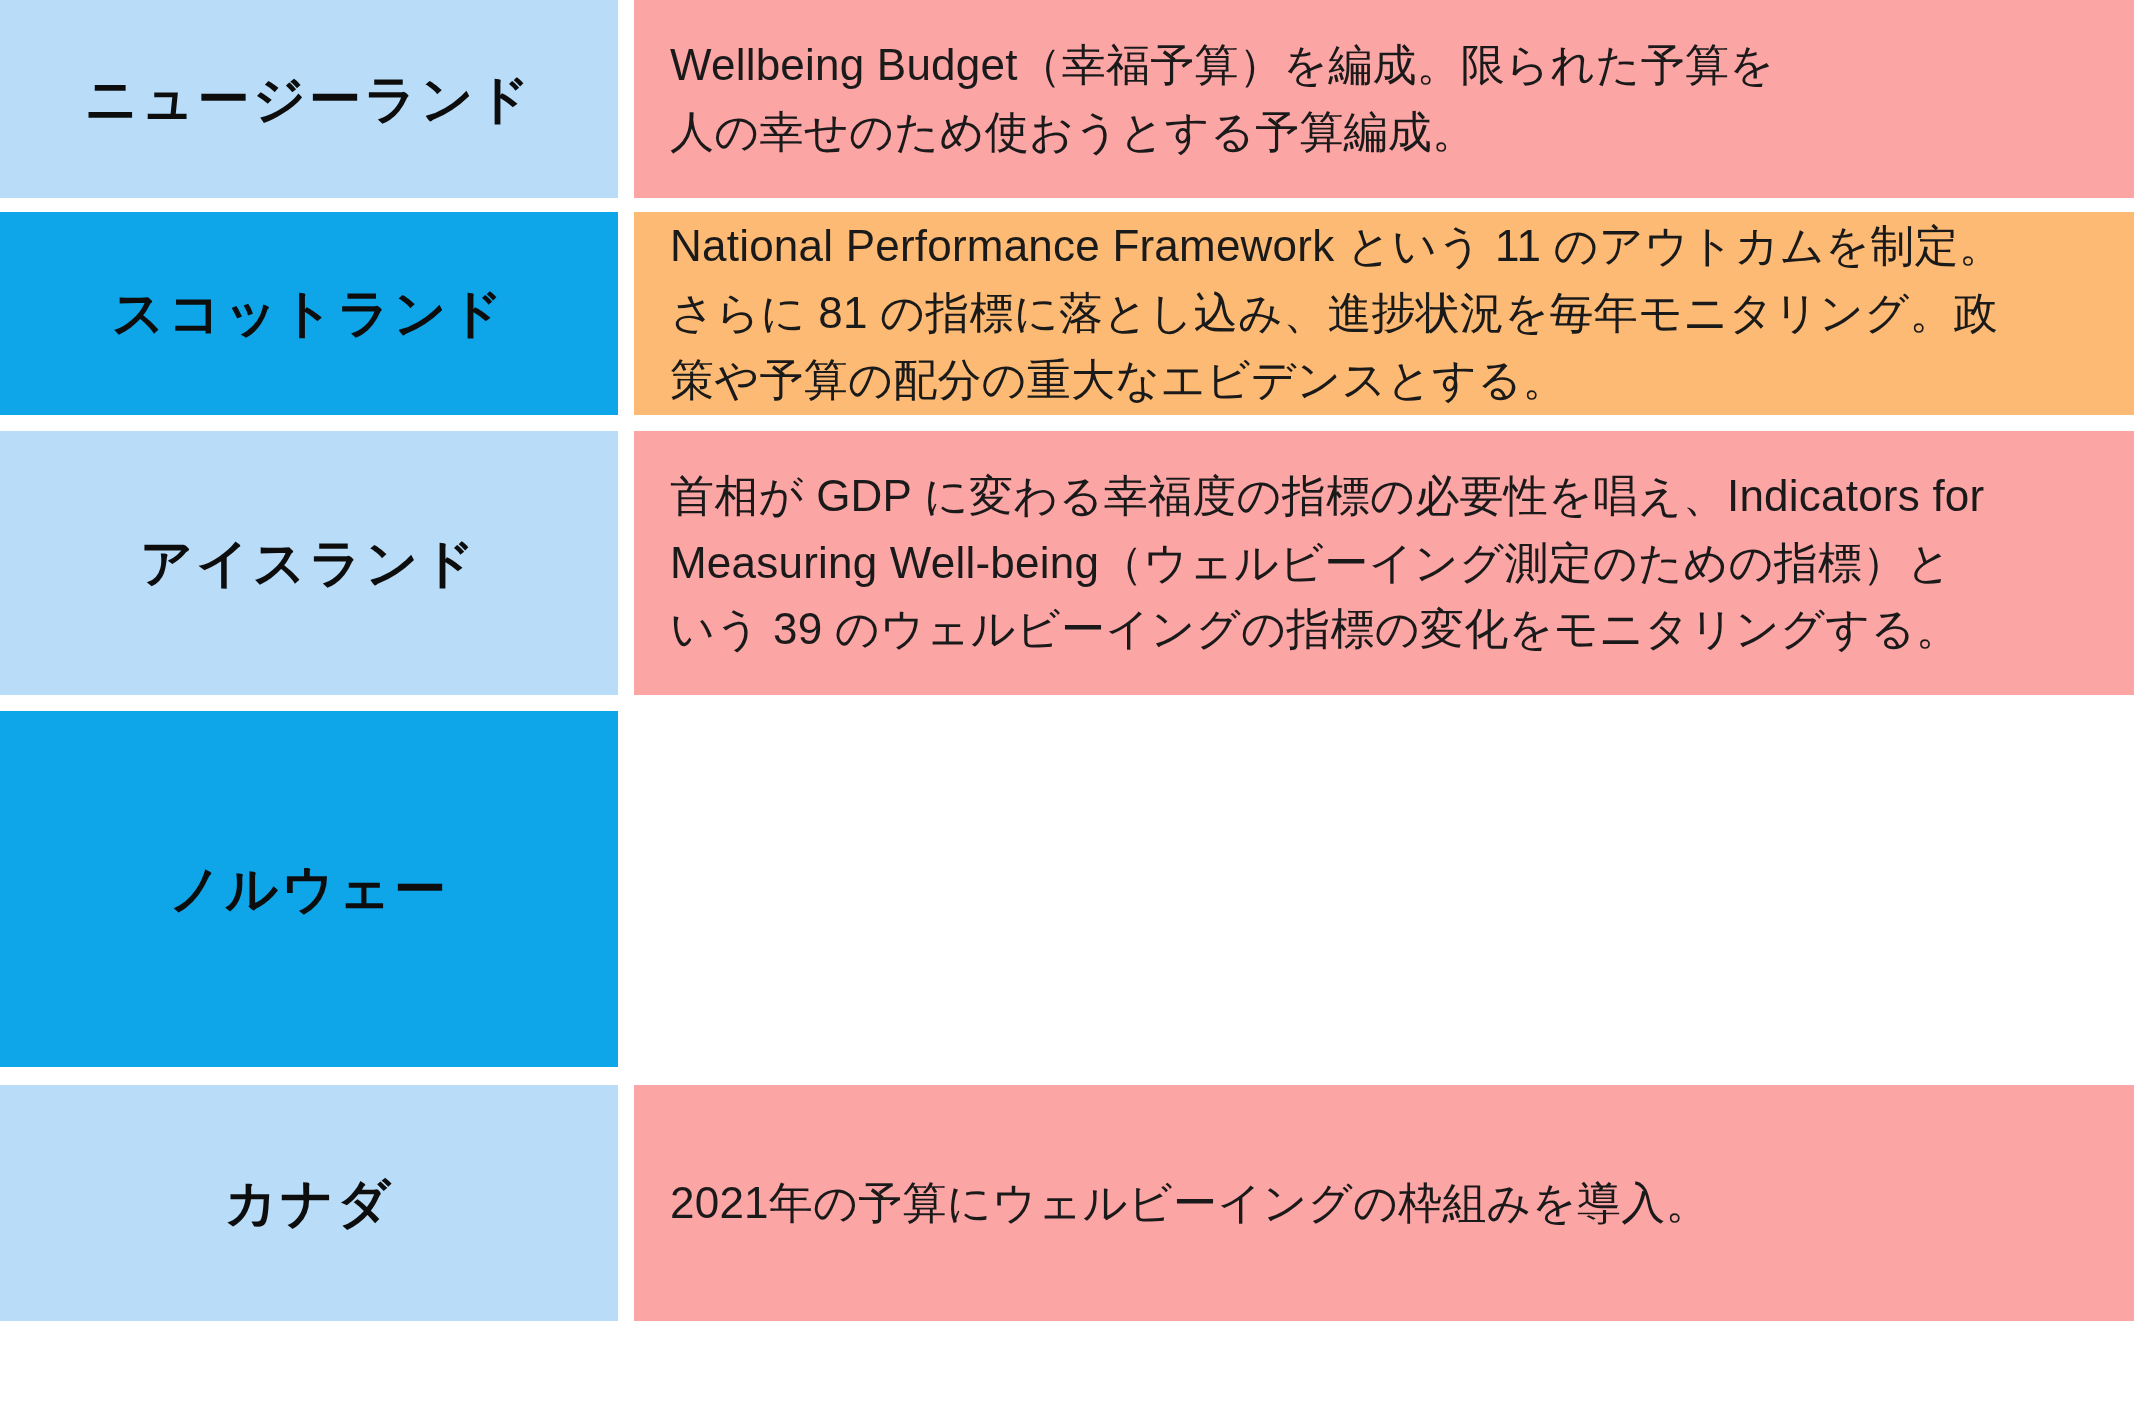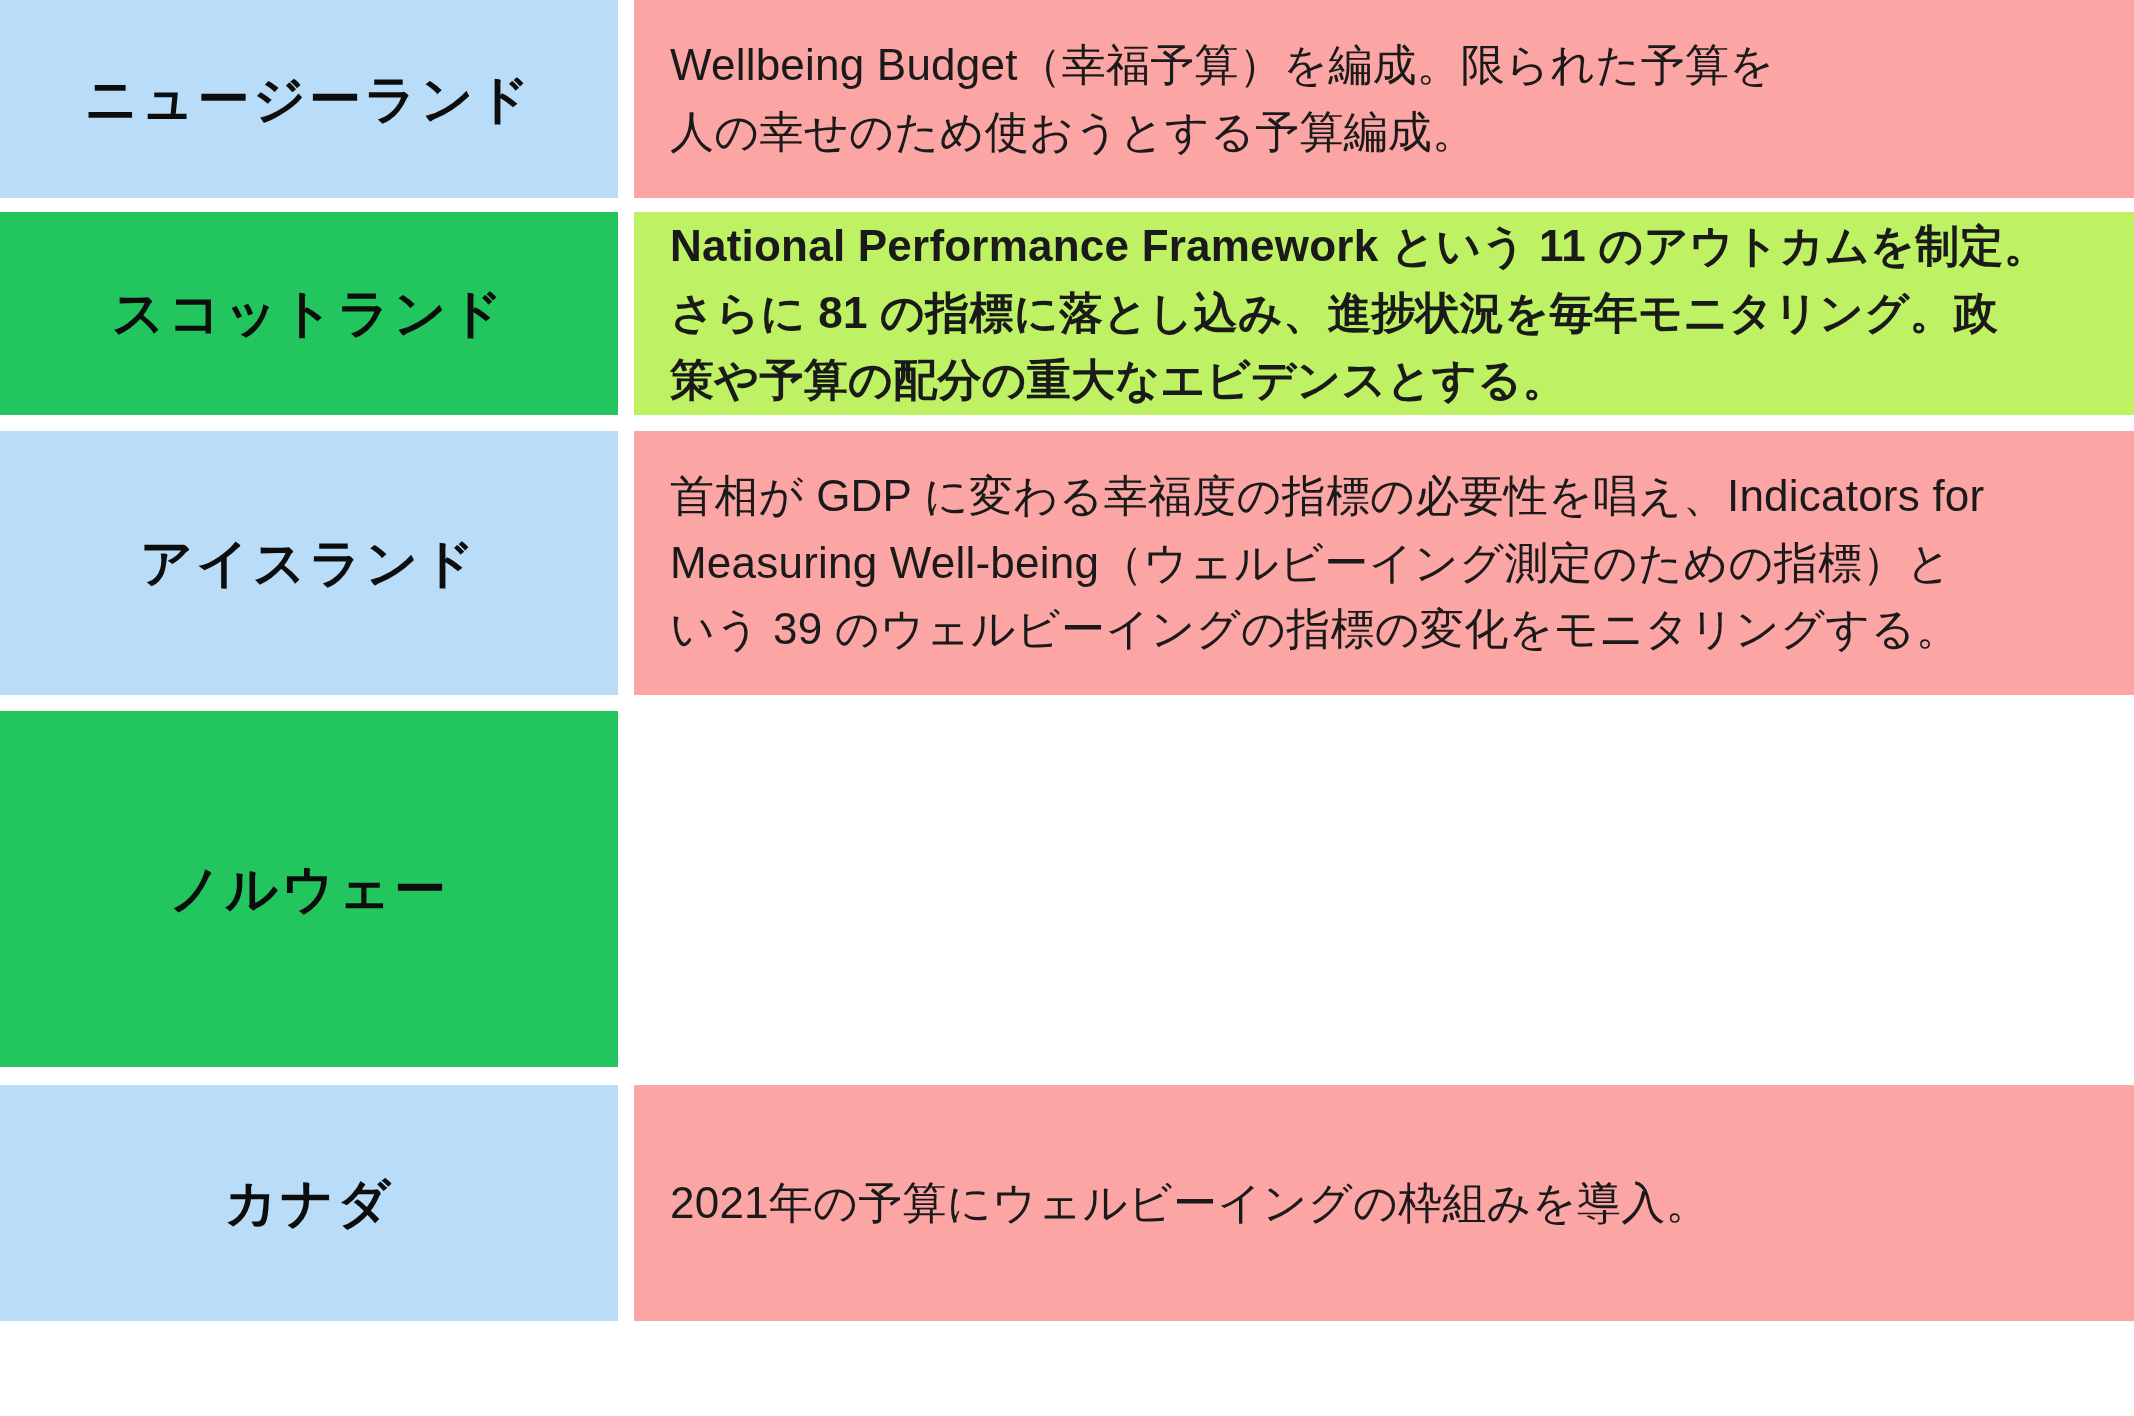--- a/index.html
+++ b/index.html
@@ -72,22 +72,22 @@
     font-size: 44px;
     color: #1a1a1a;
     line-height: 1.52;
     letter-spacing: 0.005em;
     white-space: pre-line;
   }
 
   
   .theme-blue   .cell-country { background: #b9ddf8; }
   .theme-blue   .cell-desc    { background: #fca5a5; }
-  .theme-orange .cell-country { background: #22c55e; }
-  .theme-orange .cell-desc    { background: #bef264; font-weight: bold; }
+  .theme-orange .cell-country { background: #0ea5e9; }
+  .theme-orange .cell-desc    { background: #fdba74; }
 
   
   .r1 { height: 198px; }
   .g1 { height: 14px; }
   .r2 { height: 203px; }
   .g2 { height: 16px; }
   .r3 { height: 264px; }
   .g3 { height: 16px; }
   .r4 { height: 356px; }
   .g4 { height: 18px; }

